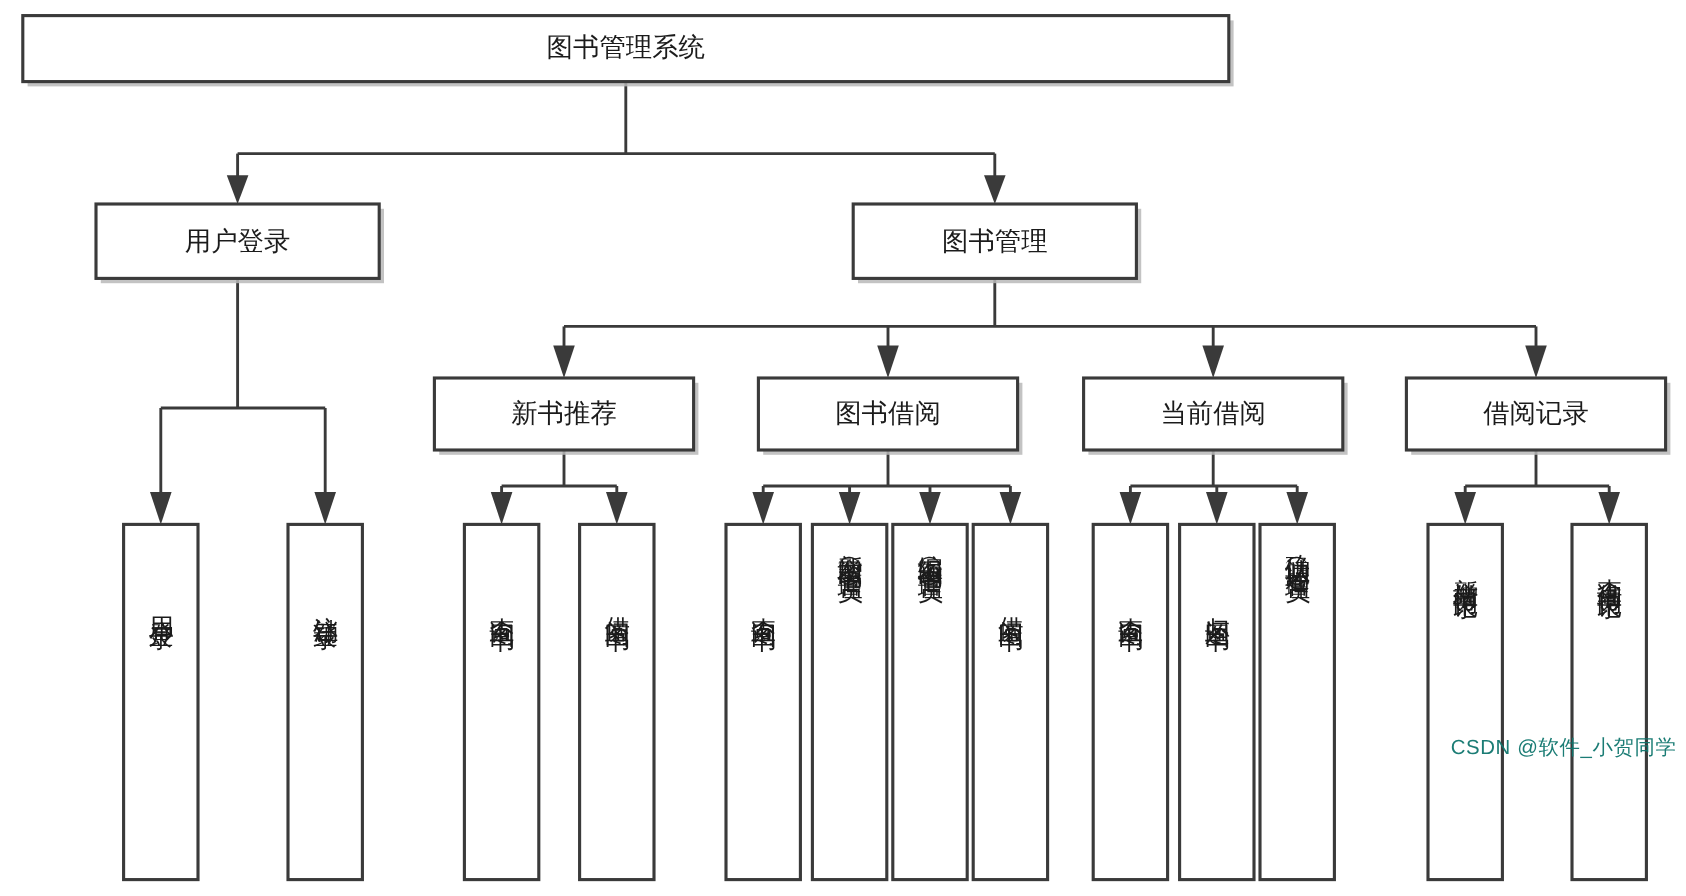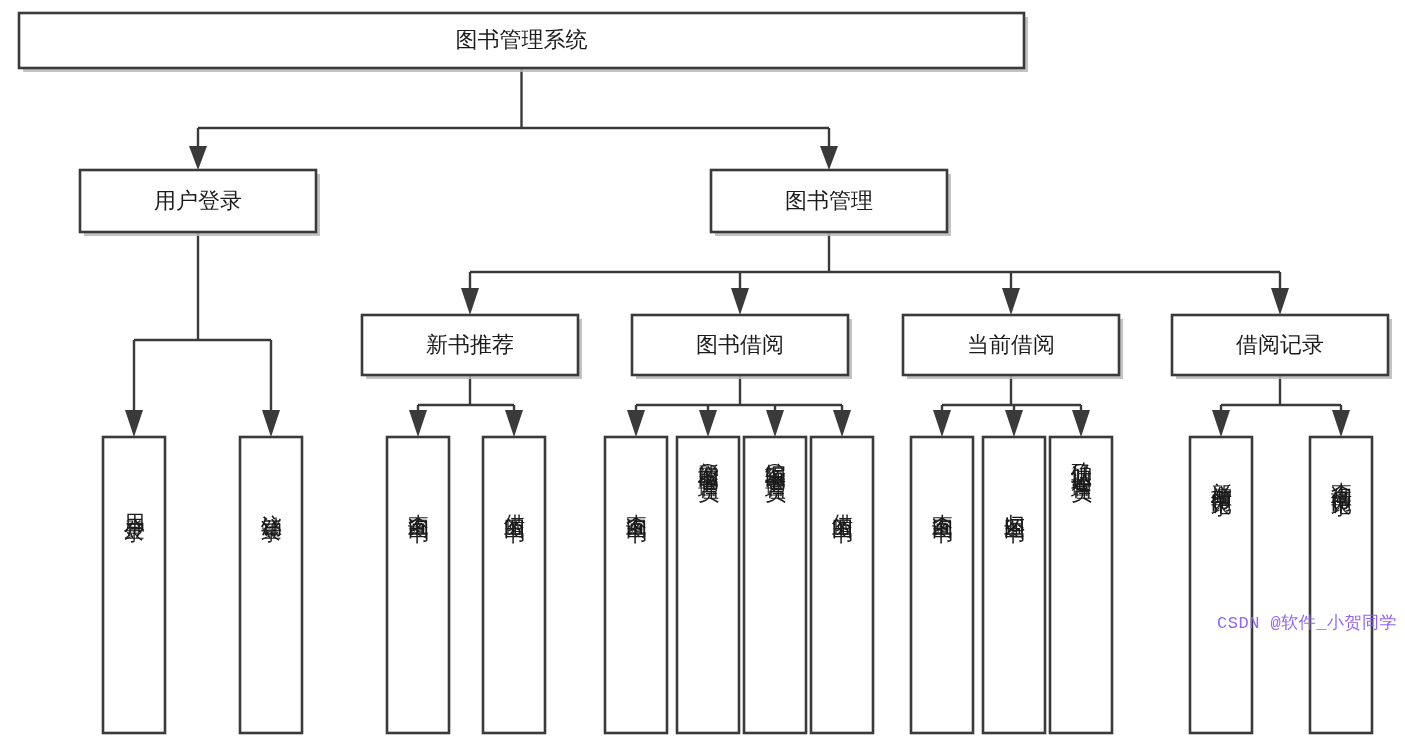--- a/index.html
+++ b/index.html
@@ -67,23 +67,23 @@
     line-height: 1.18;
     letter-spacing: 3px;
     color: #1b1b1b;
     white-space: nowrap;
     text-align: center;
   }
   .watermark {
     position: absolute;
     right: 8px;
     bottom: 6px;
-    font-family: Liberation Mono, monospace;
+    font-family: Liberation Sans, sans-serif;
     font-size: 17px;
-    color: #8b5cf6;
+    color: #0f766e;
     opacity: 0.95;
     letter-spacing: 0.5px;
     white-space: nowrap;
   }
 </style>
 </head>
 <body>
 
 <div id="diagram-root">
 

